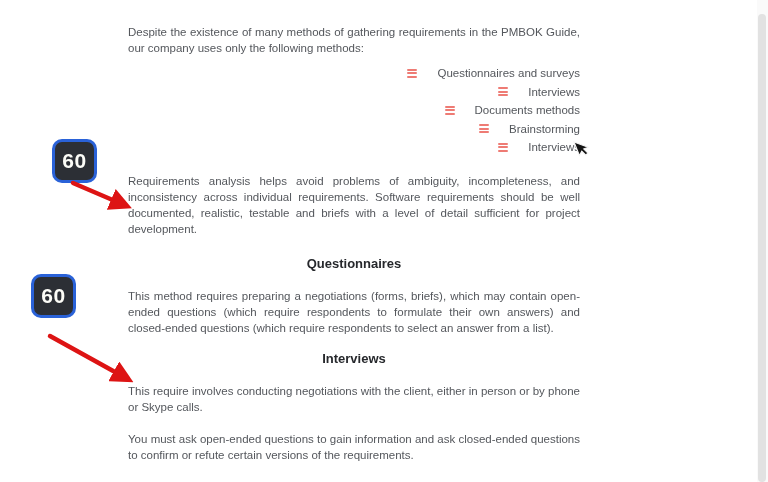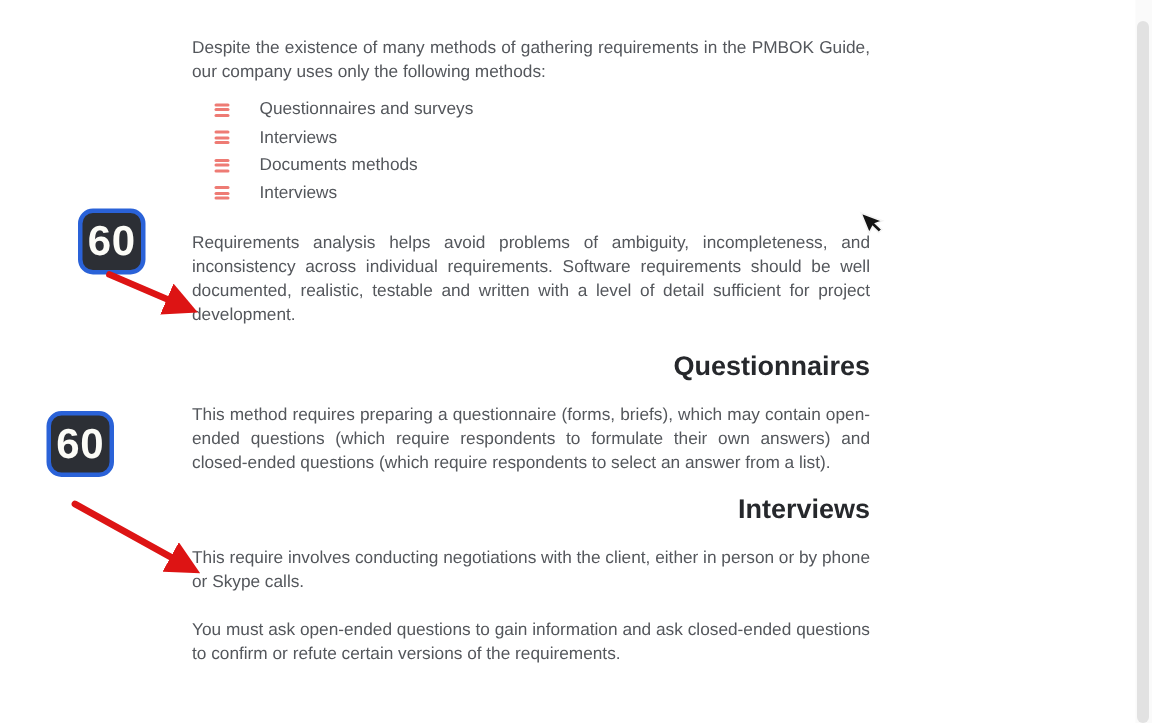--- a/index.html
+++ b/index.html
@@ -29,54 +29,55 @@
     list-style: none;
     margin: 8px 0 8px 0;
     padding: 0 0 0 15px;
     text-align: left;
   }
   ul.methods li {
     height: 18.5px;
     display: flex;
     align-items: center;
     gap: 20px;
+    justify-content: flex-end;
   }
   .bullet {
     width: 10px;
     display: inline-flex;
     flex-direction: column;
     gap: 1.6px;
     flex: 0 0 auto;
   }
   .bullet i {
     display: block;
     height: 1.8px;
     border-radius: 1px;
     background: var(--list-icon, #ee7b74);
   }
 
   h3.sec-heading {
-    font-size: 18px;
+    font-size: 13px;
     line-height: 17px;
     font-weight: bold;
     color: var(--heading-text, #26282c);
-    text-align: right;
+    text-align: center;
     margin: 18px 0 10px 0;
   }
   h3.sec-heading.tight { margin: 14px 0 8px 0; }
 
   
   .step-badge {
     position: absolute;
     width: 45px; height: 44px;
     background: var(--badge-bg, #2c2f35);
     border: 3px solid var(--badge-border, #2a62d8);
     border-radius: 10px;
     color: var(--badge-text, #fcfcf7);
-    font-size: 28px;
+    font-size: 21px;
     font-weight: bold;
     display: flex;
     align-items: center;
     justify-content: center;
     letter-spacing: 0.5px;
   }
   #badge-1 { left: 52px; top: 139px; }
   #badge-2 { left: 31px; top: 274px; }
 
   
@@ -132,28 +133,36 @@
           <i></i>
         </span>
       <span>Documents methods</span>
     </li>
     <li>
       <span class="bullet">
           <i></i>
           <i></i>
           <i></i>
         </span>
+      <span>Brainstorming</span>
+    </li>
+    <li>
+      <span class="bullet">
+          <i></i>
+          <i></i>
+          <i></i>
+        </span>
       <span>Interviews</span>
     </li>
   </ul>
 
-  <p>Requirements analysis helps avoid problems of ambiguity, incompleteness, and inconsistency across individual requirements. Software requirements should be well documented, realistic, testable and written with a level of detail sufficient for project development.</p>
+  <p>Requirements analysis helps avoid problems of ambiguity, incompleteness, and inconsistency across individual requirements. Software requirements should be well documented, realistic, testable and briefs with a level of detail sufficient for project development.</p>
 
   <h3 class="sec-heading">Questionnaires</h3>
-  <p>This method requires preparing a questionnaire (forms, briefs), which may contain open-ended questions (which require respondents to formulate their own answers) and closed-ended questions (which require respondents to select an answer from a list).</p>
+  <p>This method requires preparing a negotiations (forms, briefs), which may contain open-ended questions (which require respondents to formulate their own answers) and closed-ended questions (which require respondents to select an answer from a list).</p>
 
   <h3 class="sec-heading tight">Interviews</h3>
   <p>This require involves conducting negotiations with the client, either in person or by phone or Skype calls.</p>
   <p>You must ask open-ended questions to gain information and ask closed-ended questions to confirm or refute certain versions of the requirements.</p>
 
 </div>
 
 <div class="step-badge" id="badge-1">
   <span>60</span>
 </div>

